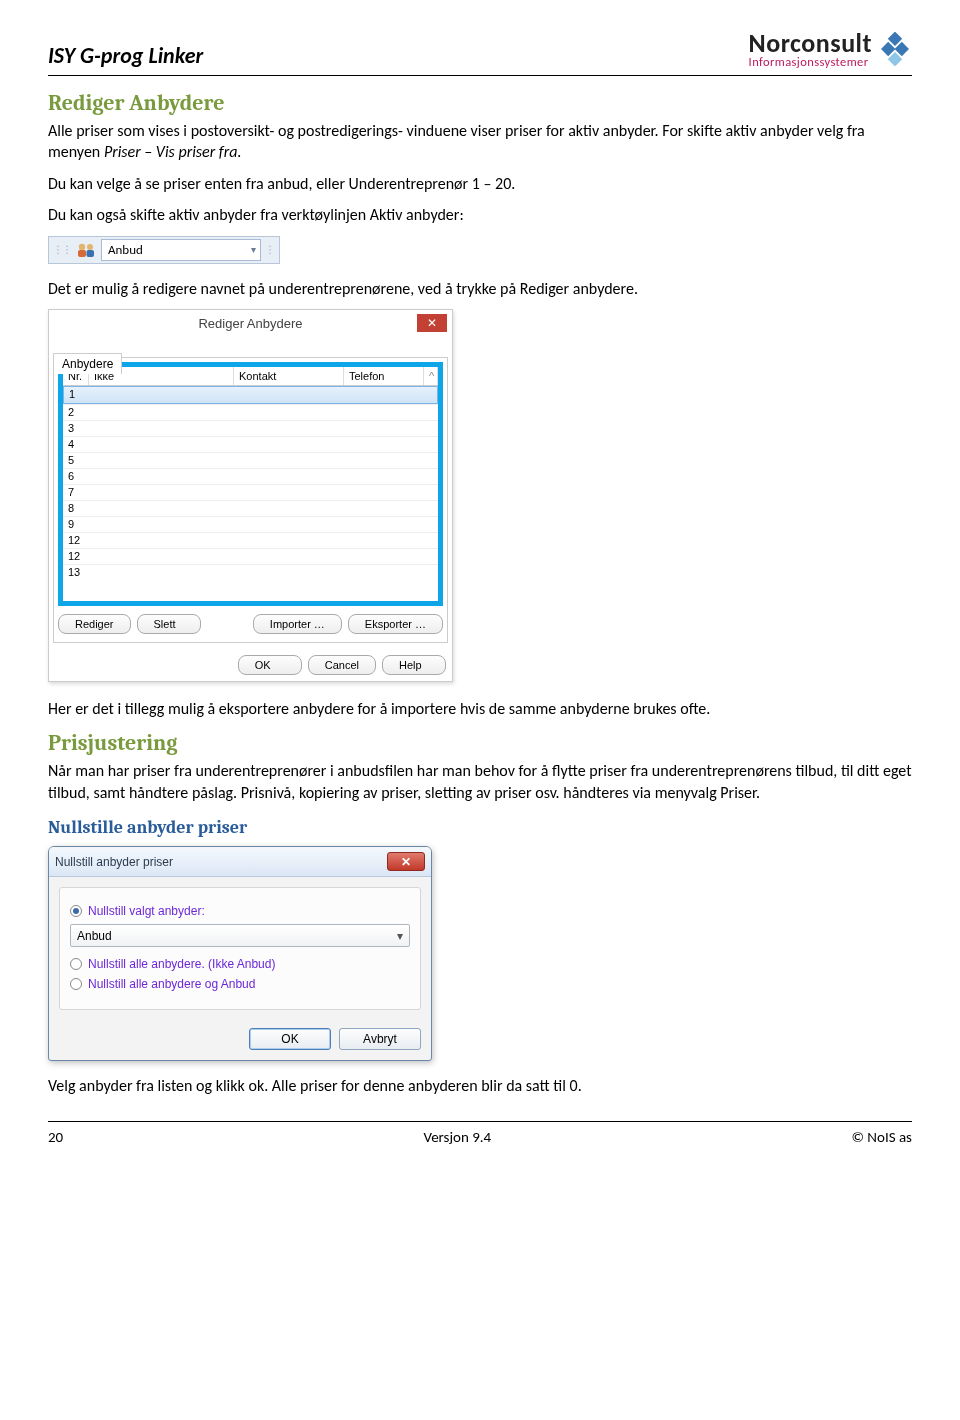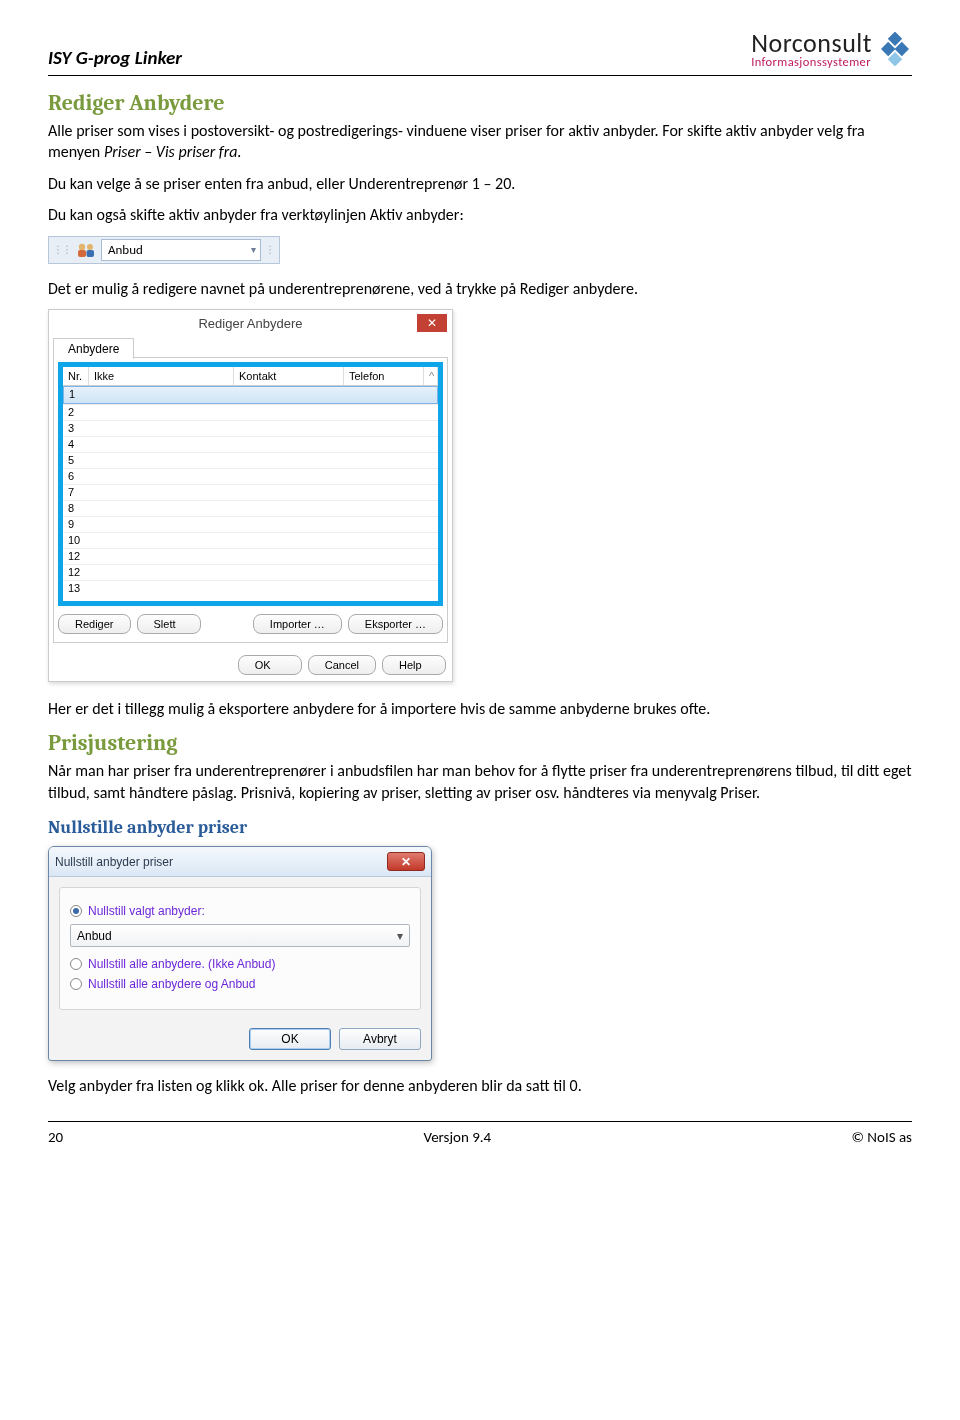--- a/index.html
+++ b/index.html
@@ -13,24 +13,24 @@
     padding: 30px 48px 20px 48px;
   }
   .header {
     display: flex;
     justify-content: space-between;
     align-items: flex-end;
     border-bottom: 1.5px solid #000;
     padding-bottom: 6px;
     margin-bottom: 14px;
   }
-  .header-title { font-weight: bold; font-size: 19px; font-style: italic; }
+  .header-title { font-weight: bold; font-size: 22px; font-style: italic; }
   .logo { display: flex; align-items: center; gap: 6px; }
   .logo-text { text-align: left; line-height: 1; }
-  .logo-text .big { font-size: 26px; font-weight: 400; letter-spacing: 0.5px; color: #222; }
+  .logo-text .big { font-size: 26px; font-weight: 700; letter-spacing: 0.5px; color: #222; }
   .logo-text .sub { font-size: 12.5px; color: #be185d; letter-spacing: 0.4px; }
   .logo-diamond { width: 34px; height: 34px; }
   h2.green { color: #7a9a3e; font-family: Cambria, Georgia, serif; font-size: 22px; font-weight: bold; margin-top: 8px; margin-bottom: 4px; }
   h3.blue { color: #2a5c9a; font-family: Cambria, Georgia, serif; font-size: 18px; font-weight: bold; margin-top: 14px; margin-bottom: 8px; }
   p { font-size: 16px; line-height: 1.35; margin-bottom: 10px; }
   em { font-style: italic; }
 
   
   .toolbar-widget {
     background: #e8eef6;
@@ -74,23 +74,23 @@
   }
   .dialog1 .titlebar .close {
     position: absolute; right: 5px; top: 4px;
     width: 30px; height: 18px; background: #c34134; color: #fff;
     display: flex; align-items: center; justify-content: center;
     font-size: 12px;
   }
   .dialog1 .tab {
     margin-left: 4px; display: inline-block;
     border: 1px solid #ccc; border-bottom: none;
-    padding: 3px 14px; font-size: 12px;
+    padding: 3px 8px; font-size: 12px;
     background: #fff;
-    position: relative; top: 2px;
+    position: relative; top: 17px;
   }
   .dialog1 .tabpane {
     border: 1px solid #ccc; margin: 0 4px 6px 4px; padding: 4px 4px 8px 4px;
   }
   .dialog1 .list-container {
     border: 5px solid #0ea5e9;
   }
   .dialog1 .list-head {
     display: flex; background: #fff;
     border-bottom: 1px solid #ccc;
@@ -269,23 +269,20 @@
         <div class="listrow">
             <div class="col nr">7</div>
           </div>
         <div class="listrow">
             <div class="col nr">8</div>
           </div>
         <div class="listrow">
             <div class="col nr">9</div>
           </div>
         <div class="listrow">
-            <div class="col nr">10</div>
-          </div>
-        <div class="listrow">
             <div class="col nr">12</div>
           </div>
         <div class="listrow">
             <div class="col nr">12</div>
           </div>
         <div class="listrow">
             <div class="col nr">13</div>
           </div>
       </div>
     </div>

